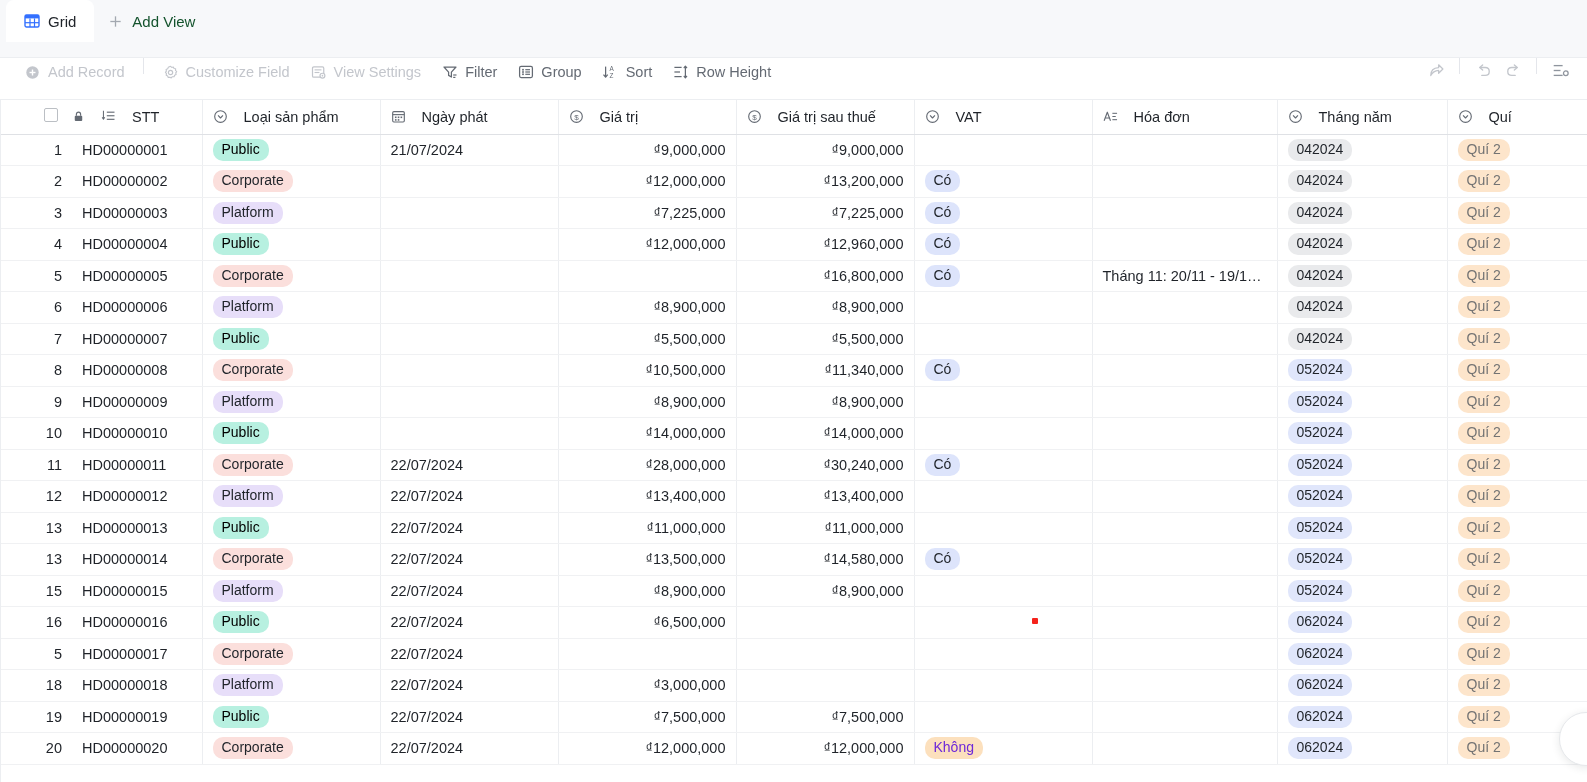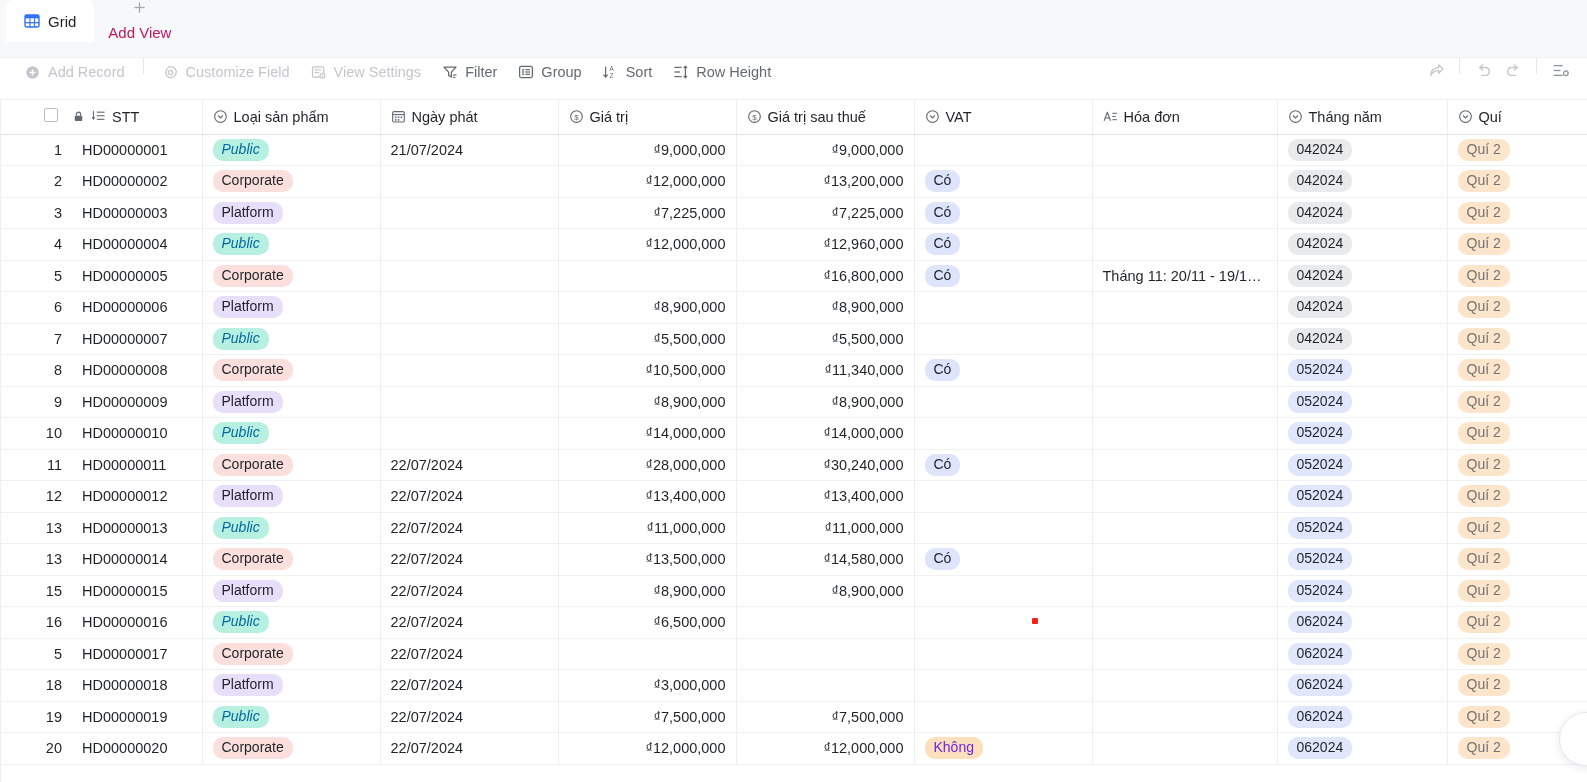--- a/index.html
+++ b/index.html
@@ -28,21 +28,21 @@
     height: 42px;
     display: flex; align-items: center; gap: 8px;
     padding: 0 18px;
     font-size: 15px;
     color: #1f2329;
     border-radius: 8px 8px 0 0;
     position: relative;
     z-index: 2;
   }
   .vtab.active { background: #ffffff; }
-  .vtab.addview { color: #be185d; gap: 9px; padding-left: 14px; flex-direction: column; }
+  .vtab.addview { color: #14532d; gap: 9px; padding-left: 14px; }
   .vtab .glyph { display: flex; align-items: center; }
 
   
   .toolbar {
     height: 42px;
     background: #ffffff;
     display: flex;
     align-items: flex-start;
     padding: 0 12px 0 14px;
     border-bottom: 1px solid #eceef1;
@@ -97,35 +97,35 @@
   .col-gia  { width: 178px; }
   .col-giat { width: 178px; }
   .col-vat  { width: 178px; }
   .col-hoa  { width: 185px; }
   .col-thang{ width: 170px; }
   .col-qui  { width: 153px; }
 
   th.col-idx, td.col-idx { border-right: none; }
   th.col-stt { padding-left: 0; }
 
-  .hdr-inner { display: flex; align-items: center; gap: 6px; }
+  .hdr-inner { display: flex; align-items: center; gap: 16px; }
   .hdr-inner .ficon { display: flex; align-items: center; color: #646a73; }
 
   .cell-idx { color: #8f959e; font-size: 13.5px; text-align: right; padding-right: 12px; }
   .cell-num { text-align: right; }
   .cell-stt { padding-left: 4px; }
 
   .chip {
     display: inline-block;
     padding: 2px 9px 3px;
     border-radius: 10px;
     font-size: 14px;
     line-height: 17px;
   }
-  .chip-public    { background: #b7f0e0; color: #0369a1; font-style: italic; }
+  .chip-public    { background: #b7f0e0; color: #000000; }
   .chip-corporate { background: #fbdfdc; color: #1f2329; }
   .chip-platform  { background: #e7def9; color: #1f2329; }
   .chip-co        { background: #dde4fb; color: #1f2329; }
   .chip-khong     { background: #fce0bd; color: #6d28d9; }
   .chip-month     { background: #e9eaec; color: #1f2329; }
   .chip-month-b   { background: #e0e6fb; color: #1f2329; }
   .chip-qui       { background: #fde5cb; color: #737373; }
 
   .hdr-checkbox {
     width: 14px; height: 14px;

